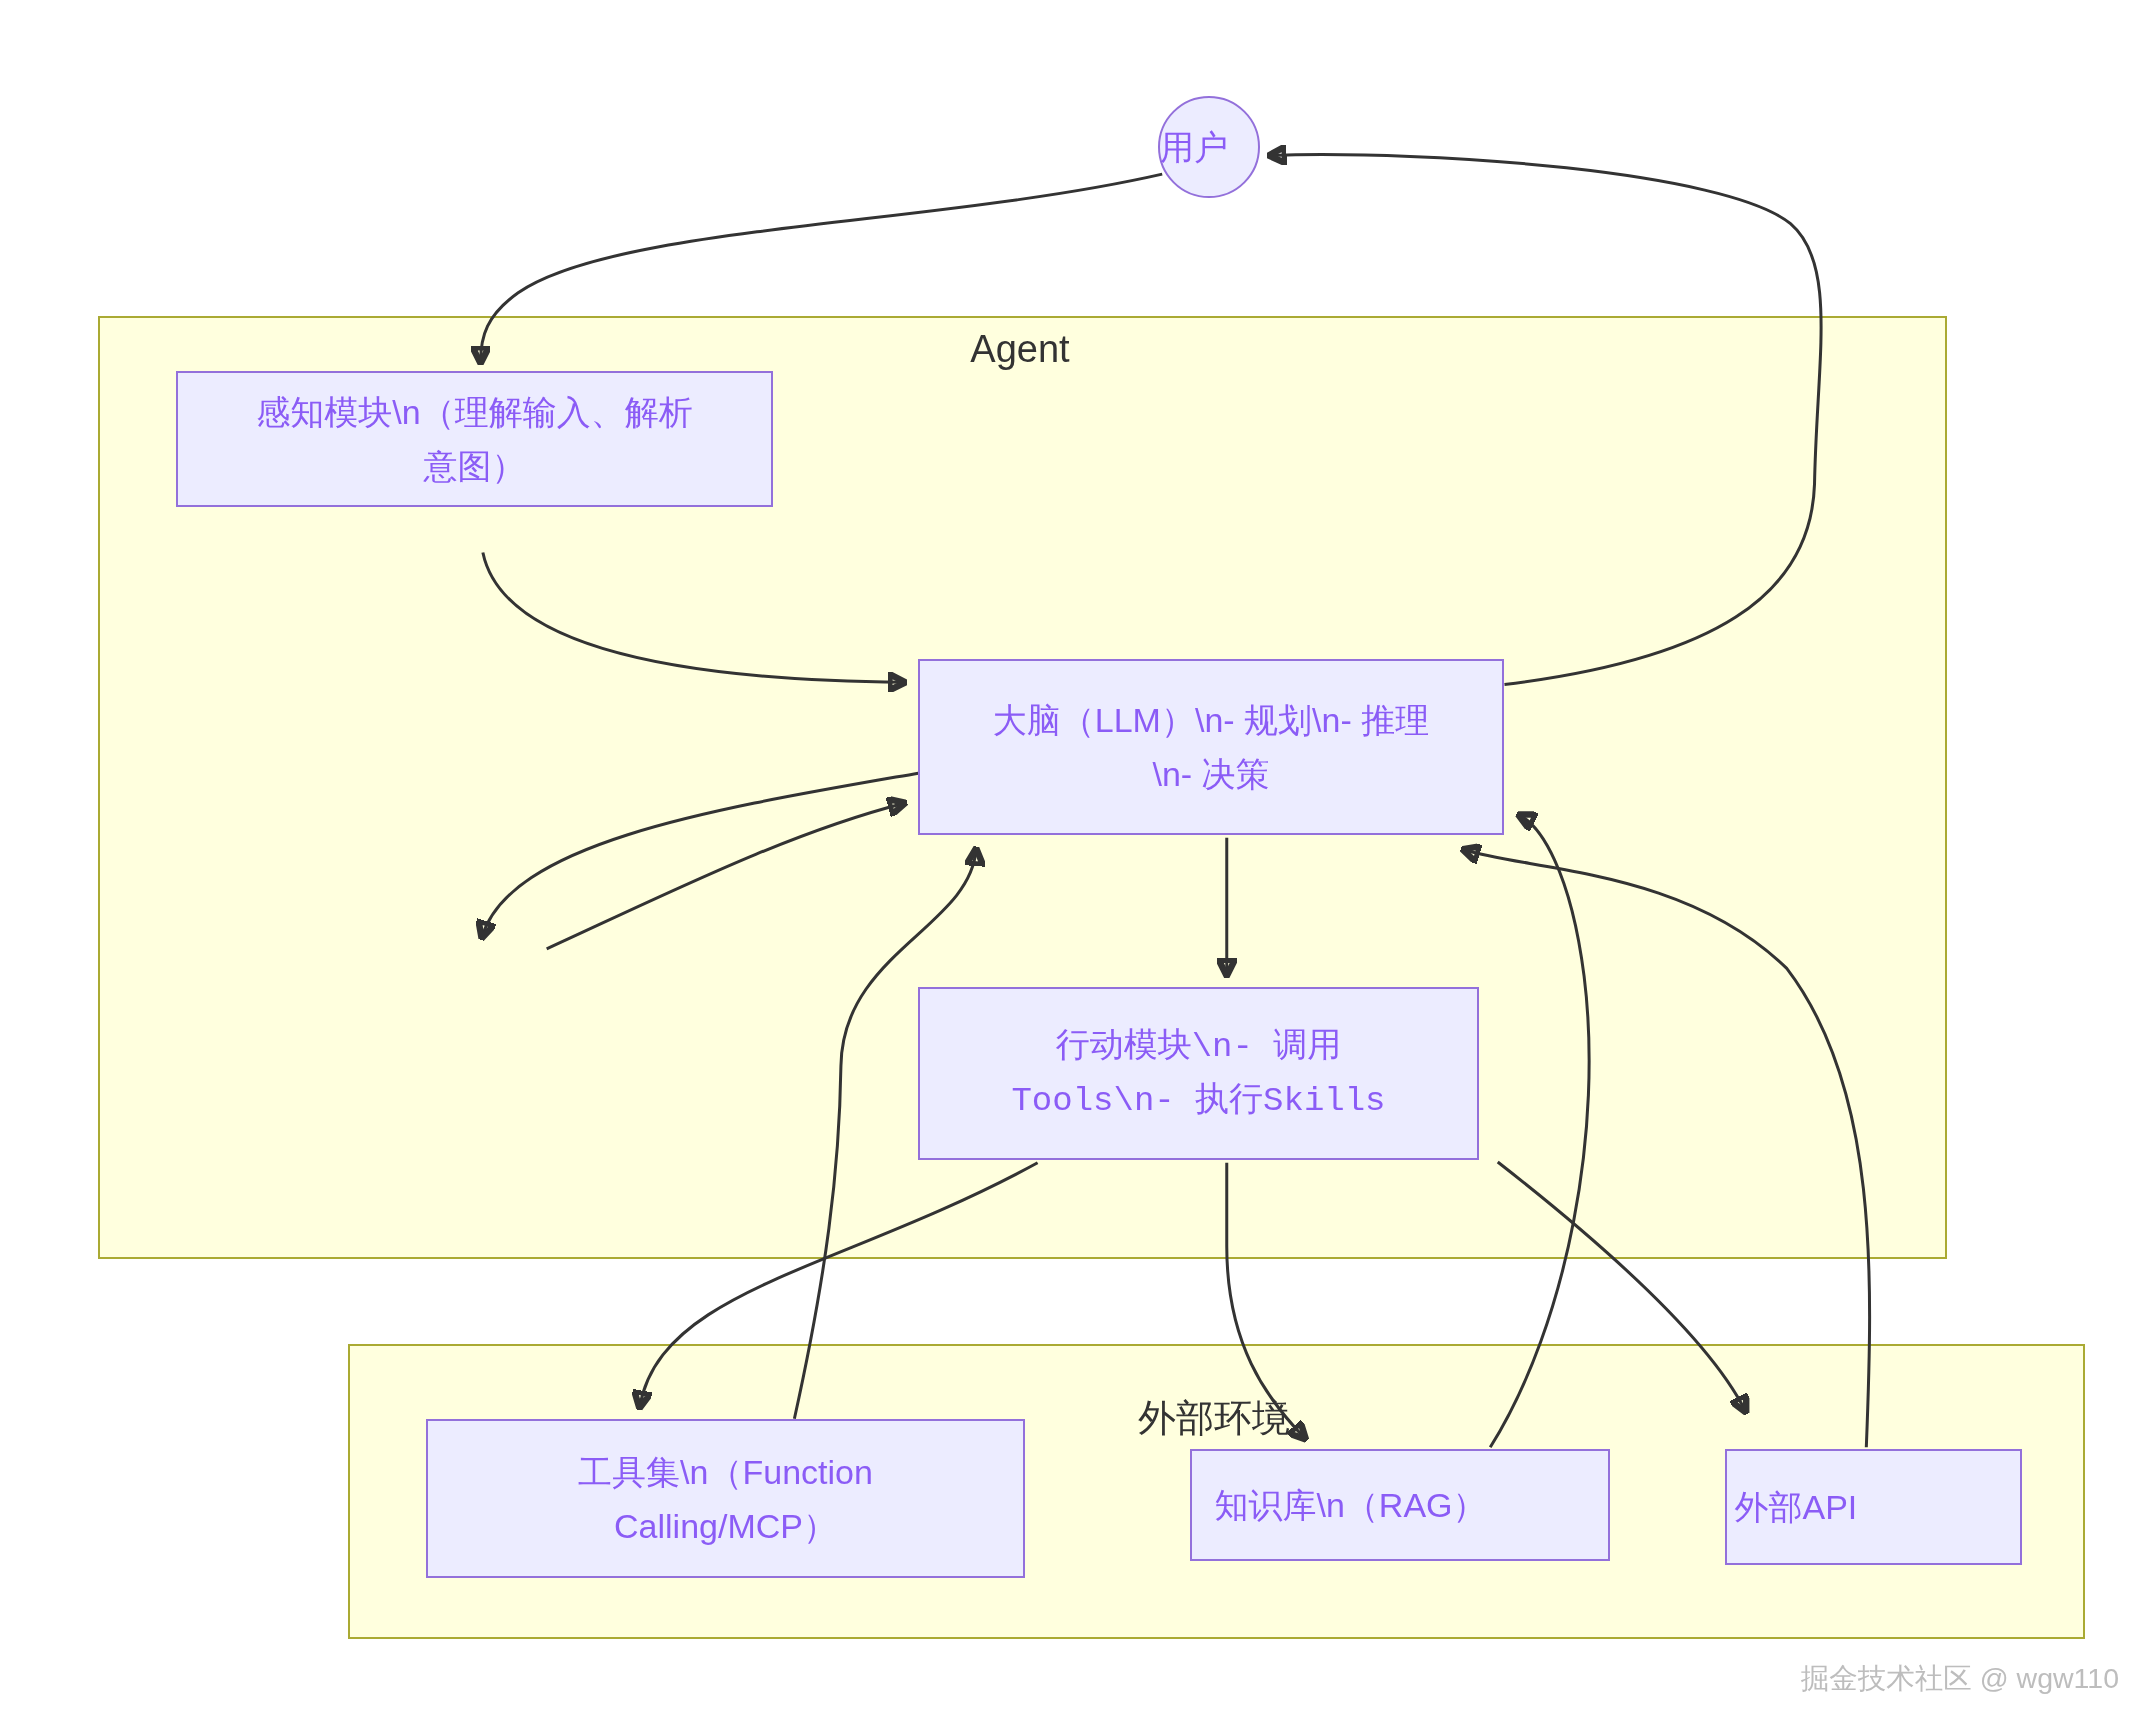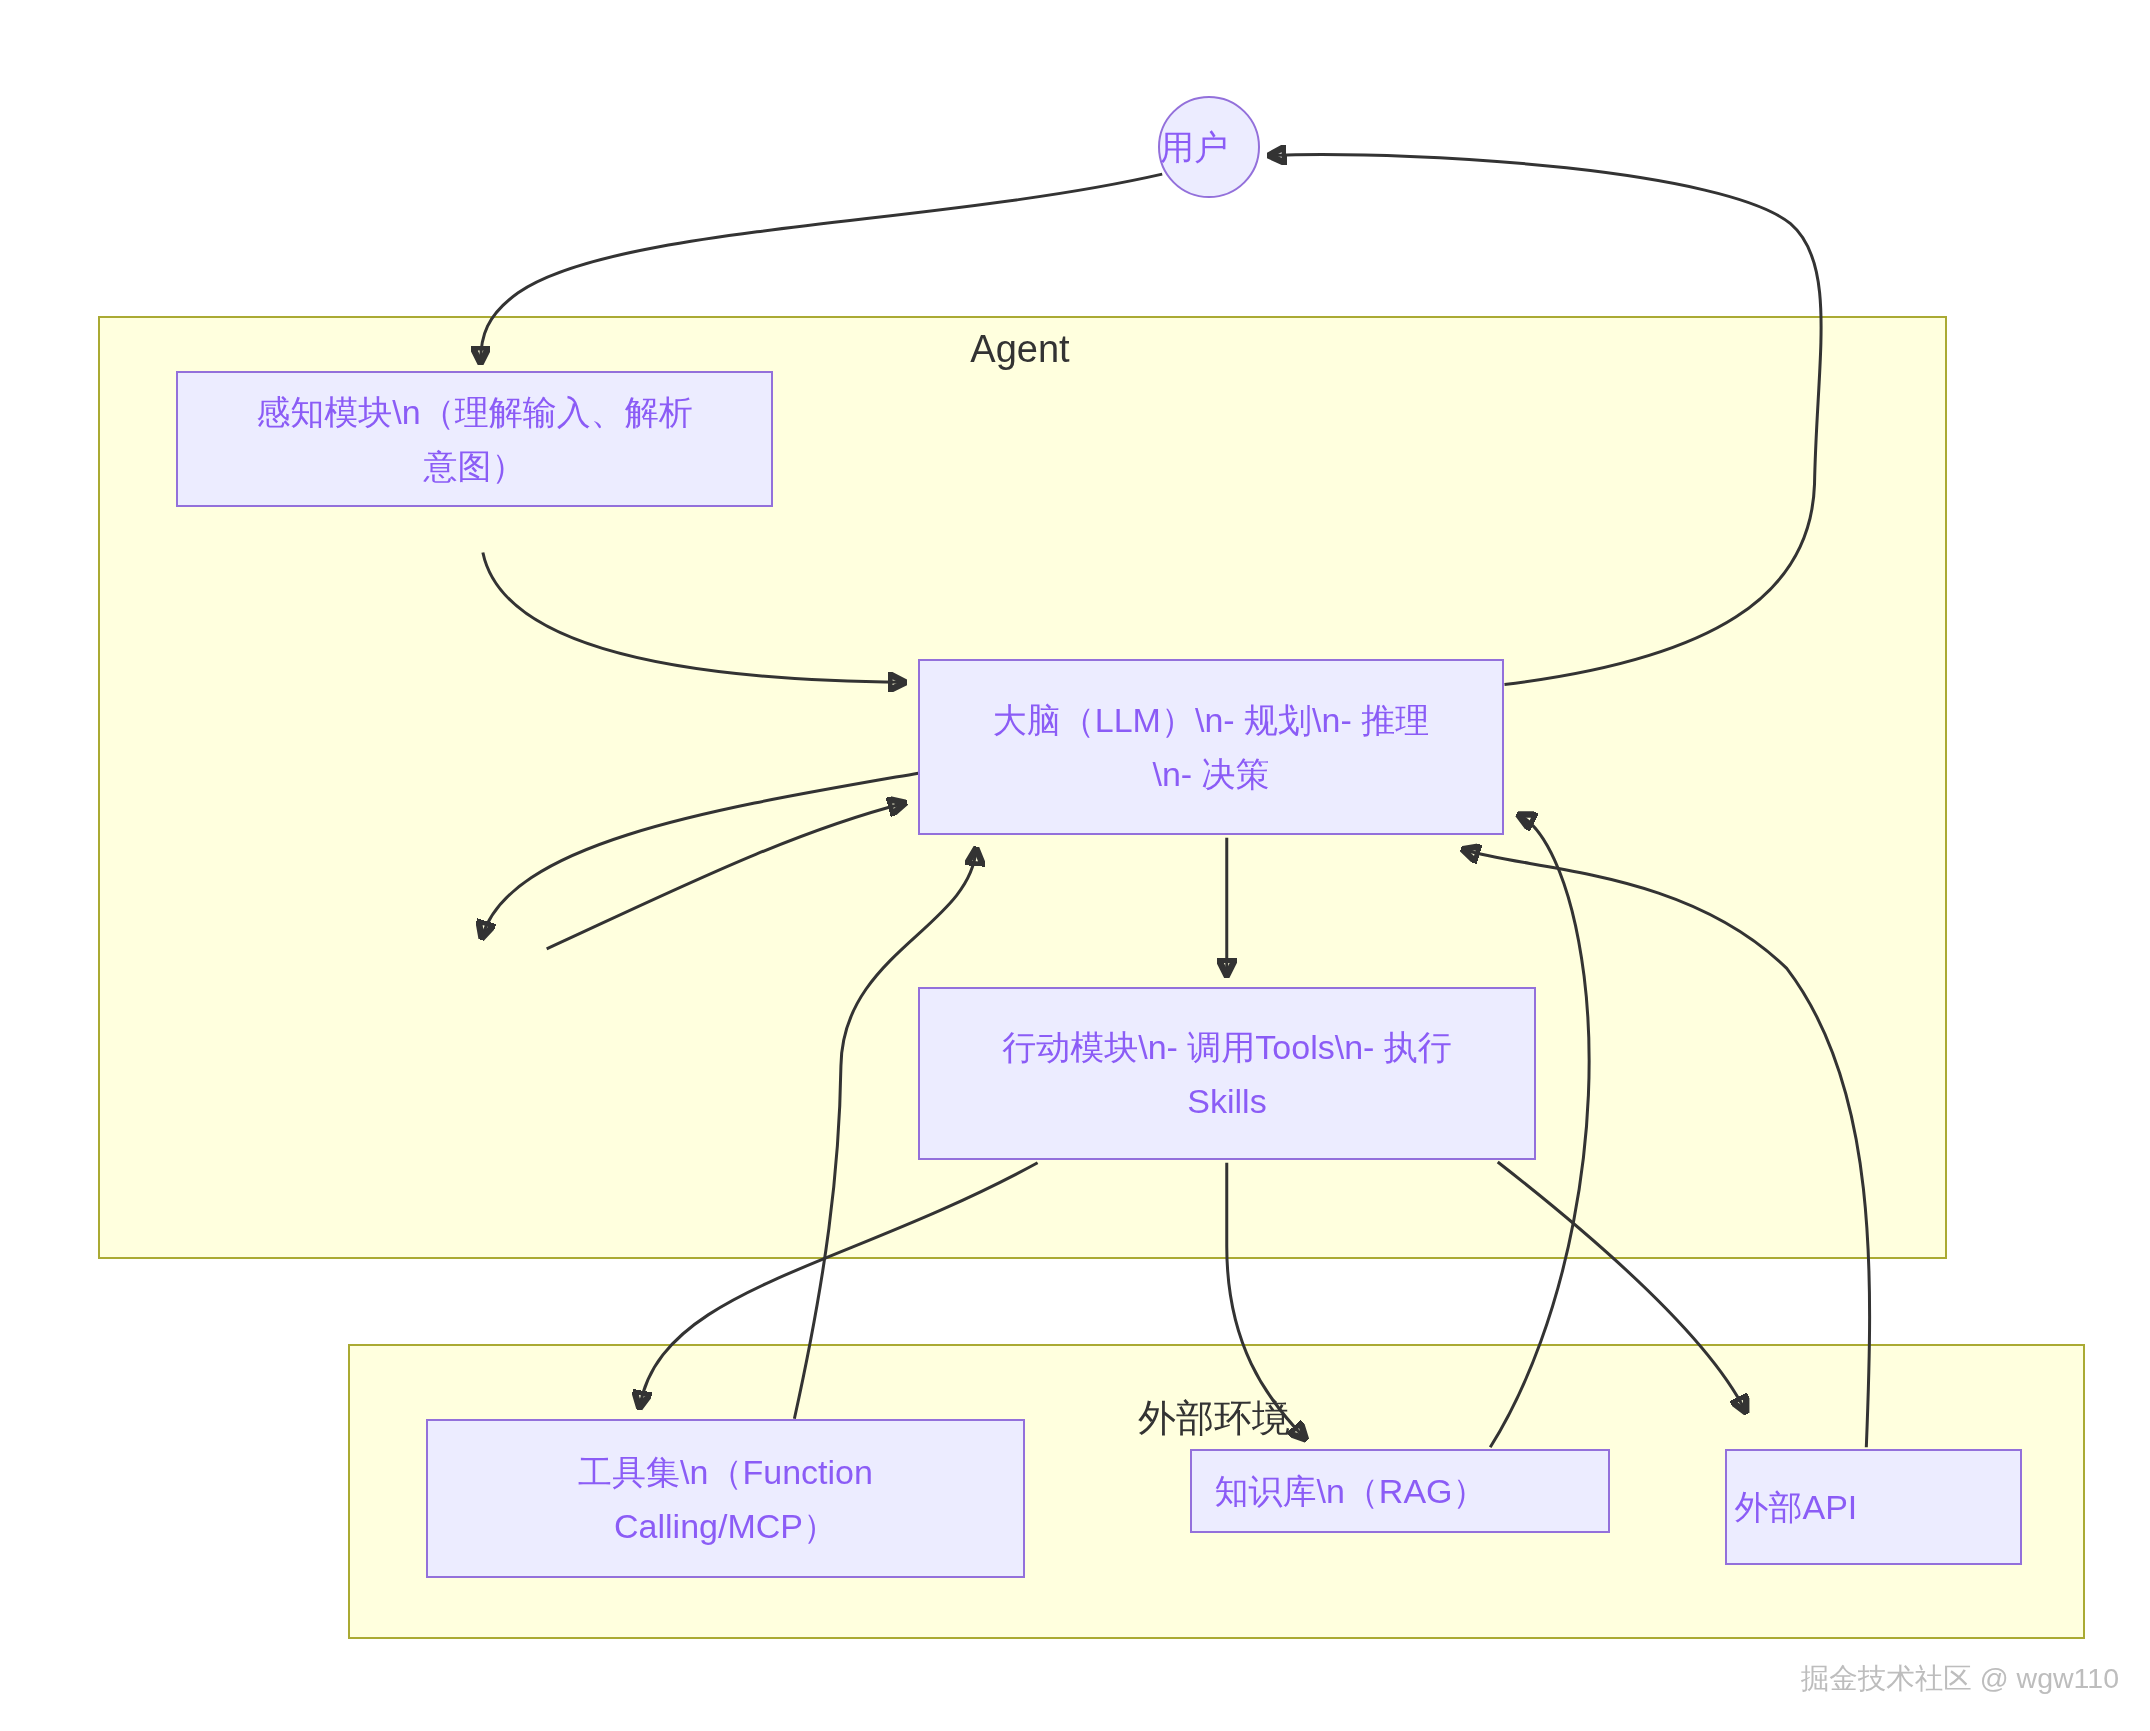--- a/index.html
+++ b/index.html
@@ -54,29 +54,29 @@
 
   <div class="node" style="left:176px;top:371px;width:597px;height:136px;padding:0 68px;">
     <span>感知模块\n（理解输入、解析意图）</span>
   </div>
 
   <div class="node" style="left:918px;top:659px;width:586px;height:176px;padding:0 66px;">
     <span>大脑（LLM）\n- 规划\n- 推理\n- 决策</span>
   </div>
 
 
-  <div class="node" style="left:918px;top:987px;width:618px;height:173px;padding:0 60px;">
+  <div class="node" style="left:918px;top:987px;width:561px;height:173px;padding:0 60px;font-family:Liberation Mono, monospace;">
     <span>行动模块\n- 调用Tools\n- 执行Skills</span>
   </div>
 
   <div class="node" style="left:426px;top:1419px;width:599px;height:159px;padding:0 105px;">
     <span>工具集\n（Function Calling/MCP）</span>
   </div>
 
-  <div class="node" style="left:1190px;top:1449px;width:420px;height:84px;padding:0 22.5px;">
+  <div class="node" style="left:1190px;top:1449px;width:420px;height:112px;padding:0 22.5px;">
     <span>知识库\n（RAG）</span>
   </div>
 
   <div class="node" style="left:1725px;top:1449px;width:297px;height:116px;padding:0 7.5px;">
     <span>外部API</span>
   </div>
 
   <div class="watermark" style="right:32px;top:1660px;">掘金技术社区 @ wgw110</div>
 
 </div>

